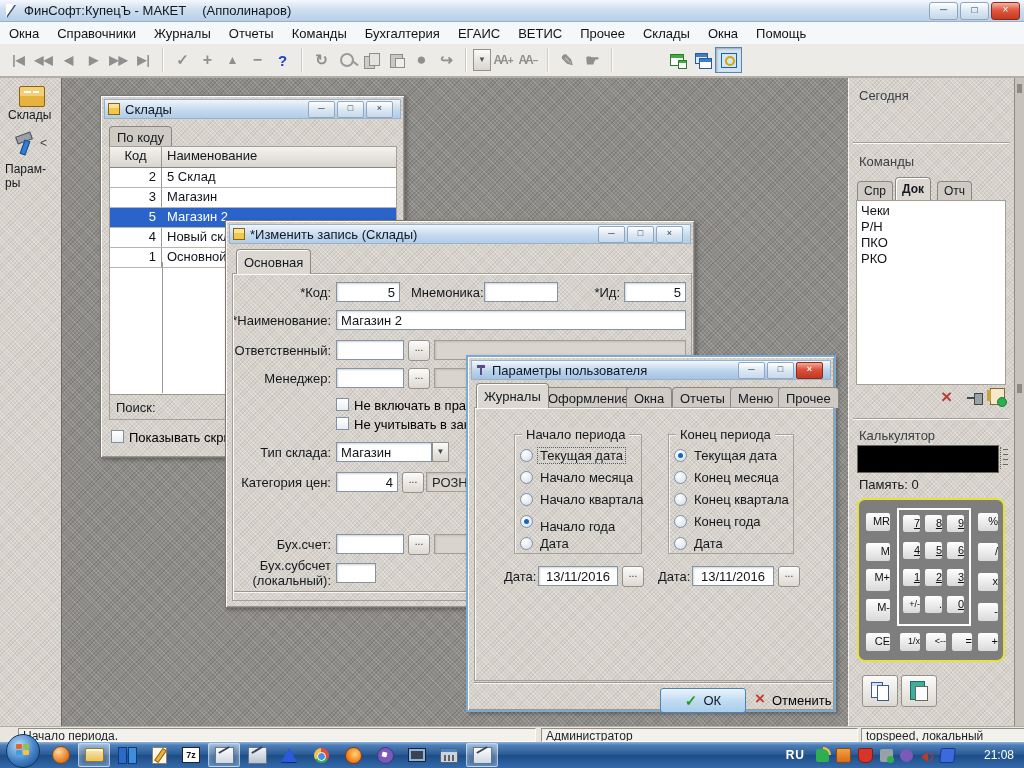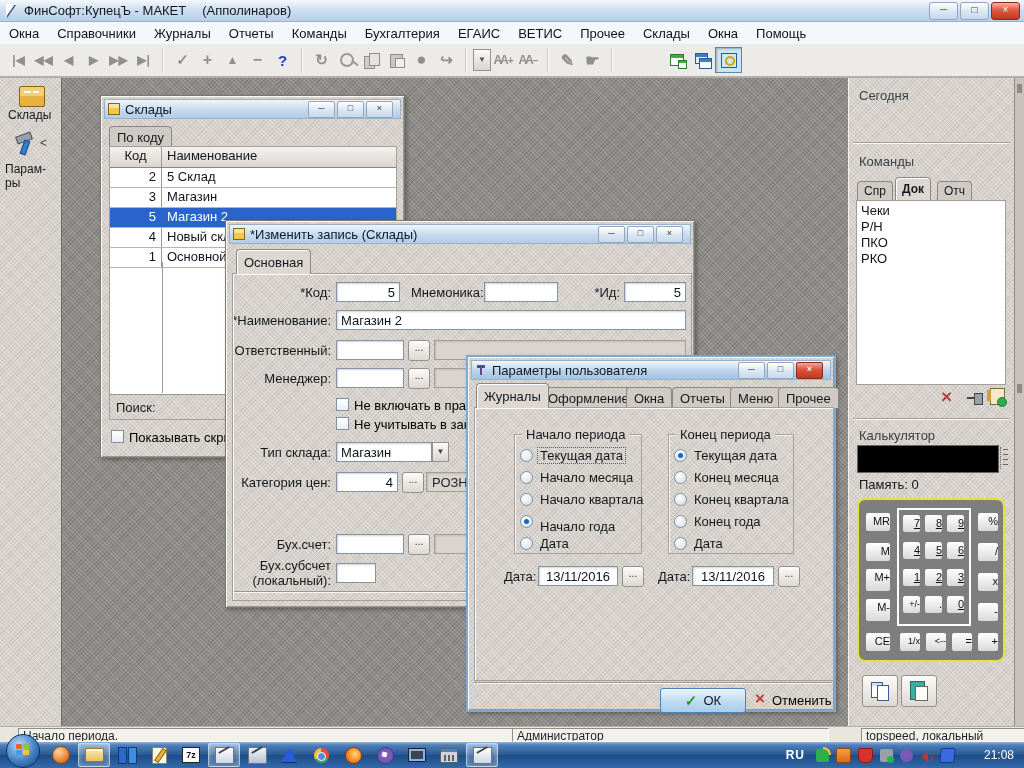--- a/index.html
+++ b/index.html
@@ -417,21 +417,21 @@
         <i style="position:absolute;left:13px;top:10px;width:11px;height:13px;background:#fdfdfb;border:1px solid #6a6660"></i>
       </span>
   </div>
   <div class="strip">
       <i style="position:absolute;left:2px;top:6px;width:5px;height:9px;background:#8d8a84"></i>
       <i style="position:absolute;left:2px;top:306px;width:5px;height:9px;background:#8d8a84"></i>
     </div>
 
   <div class="statusbar">
     <span class="sfield" style="left:18px;width:508px">Начало периода.</span>
-    <span class="sfield" style="left:512px;width:307px">Администратор</span>
+    <span class="sfield" style="left:541px;width:307px">Администратор</span>
     <span class="sfield" style="left:861px;width:155px">topspeed, локальный</span>
   </div>
 
   <div class="taskbar">
     <span class="orb">
       <span class="flag">
           <i style="background:#e8622e"></i>
           <i style="background:#8fc43f"></i>
           <i style="background:#3f9ede"></i>
           <i style="background:#f5c33f"></i>

